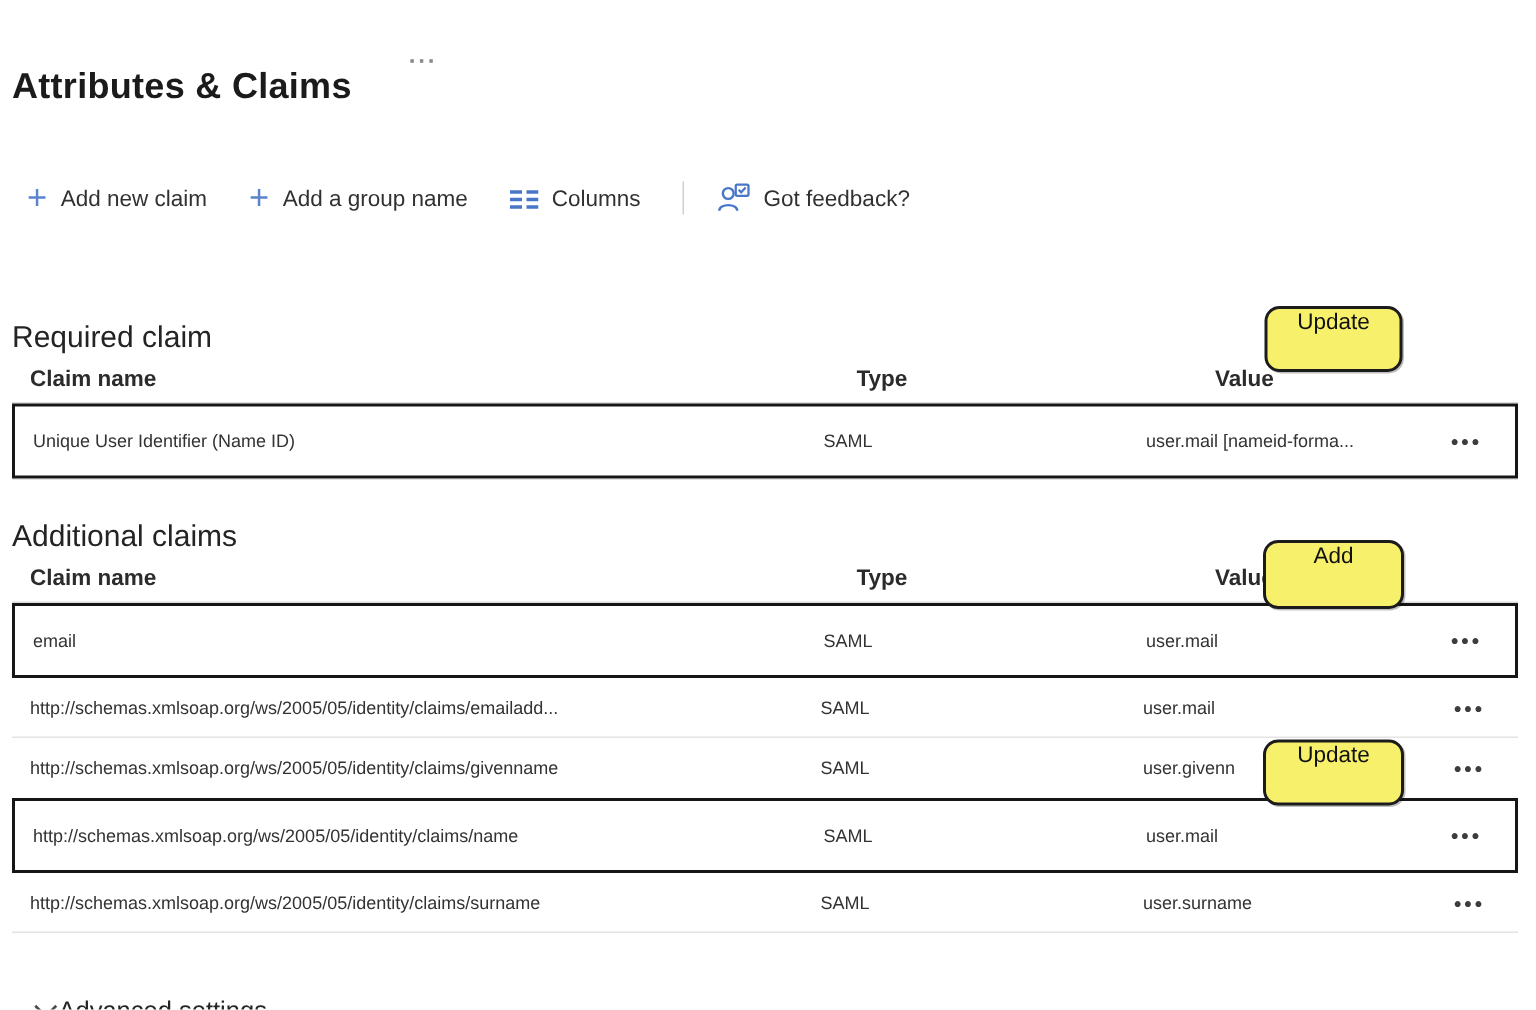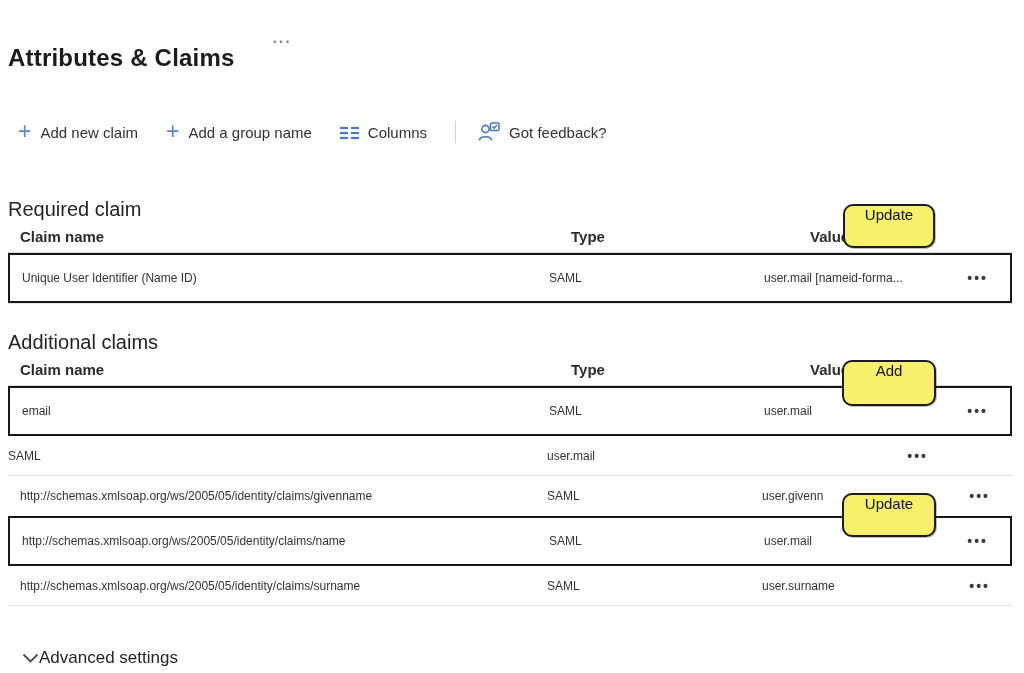--- a/index.html
+++ b/index.html
@@ -20,21 +20,21 @@
   
   .toolbar { display: flex; align-items: center; margin: 46px 0 0 18px; height: 28px; }
   .tb-btn { display: flex; align-items: center; gap: 9px; border: none; background: none;
     font-size: 15px; color: #323130; cursor: pointer; padding: 0; margin-right: 28px;
     font-family: inherit; }
   .plus { color: #5b84cf; font-size: 23px; font-weight: 400; line-height: 20px; margin-top: -3px; }
   .tb-divider { width: 1px; height: 22px; background: #cfcfcf; margin: 0 22px 0 0; }
 
   
   .section-heading { font-size: 20px; color: #242424; margin-left: 8px; font-weight: 400; }
-  .h-required { margin-top: 52px; }
+  .h-required { margin-top: 68px; }
   .h-additional { margin-top: 27px; }
 
   
   .claims-table { margin-left: 8px; width: 1004px; }
   .grid-row { display: grid; grid-template-columns: 539px 215px 188px 1fr; align-items: center; }
   .thead { height: 32px; margin-top: 0; border-bottom: 1px solid #dcdcdc; gap: 24px; }
   .thead .cell { font-weight: 700; font-size: 15px; color: #2b2b2b; }
   .cell { padding-left: 12px; font-size: 12px; color: #333; white-space: nowrap; overflow: hidden; }
   .cell.c2, .cell.c3 { padding-left: 0; }
   .row { height: 40px; border-bottom: 1px solid #e4e4e4; background: #fff; }
@@ -142,20 +142,21 @@
     <div class="grid-row row highlight">
       <span class="cell c1">email</span>
       <span class="cell c2">SAML</span>
       <span class="cell c3">user.mail</span>
       <button class="row-menu">
         <span class="ellipsis">•••</span>
       </button>
     </div>
 
     <div class="grid-row row">
+      <span class="cell c1">http://schemas.xmlsoap.org/ws/2005/05/identity/claims/emailadd...</span>
       <span class="cell c2">SAML</span>
       <span class="cell c3">user.mail</span>
       <button class="row-menu">
         <span class="ellipsis">•••</span>
       </button>
     </div>
 
     <div class="grid-row row" style="border-bottom:none;">
       <span class="cell c1">http://schemas.xmlsoap.org/ws/2005/05/identity/claims/givenname</span>
       <span class="cell c2">SAML</span>

